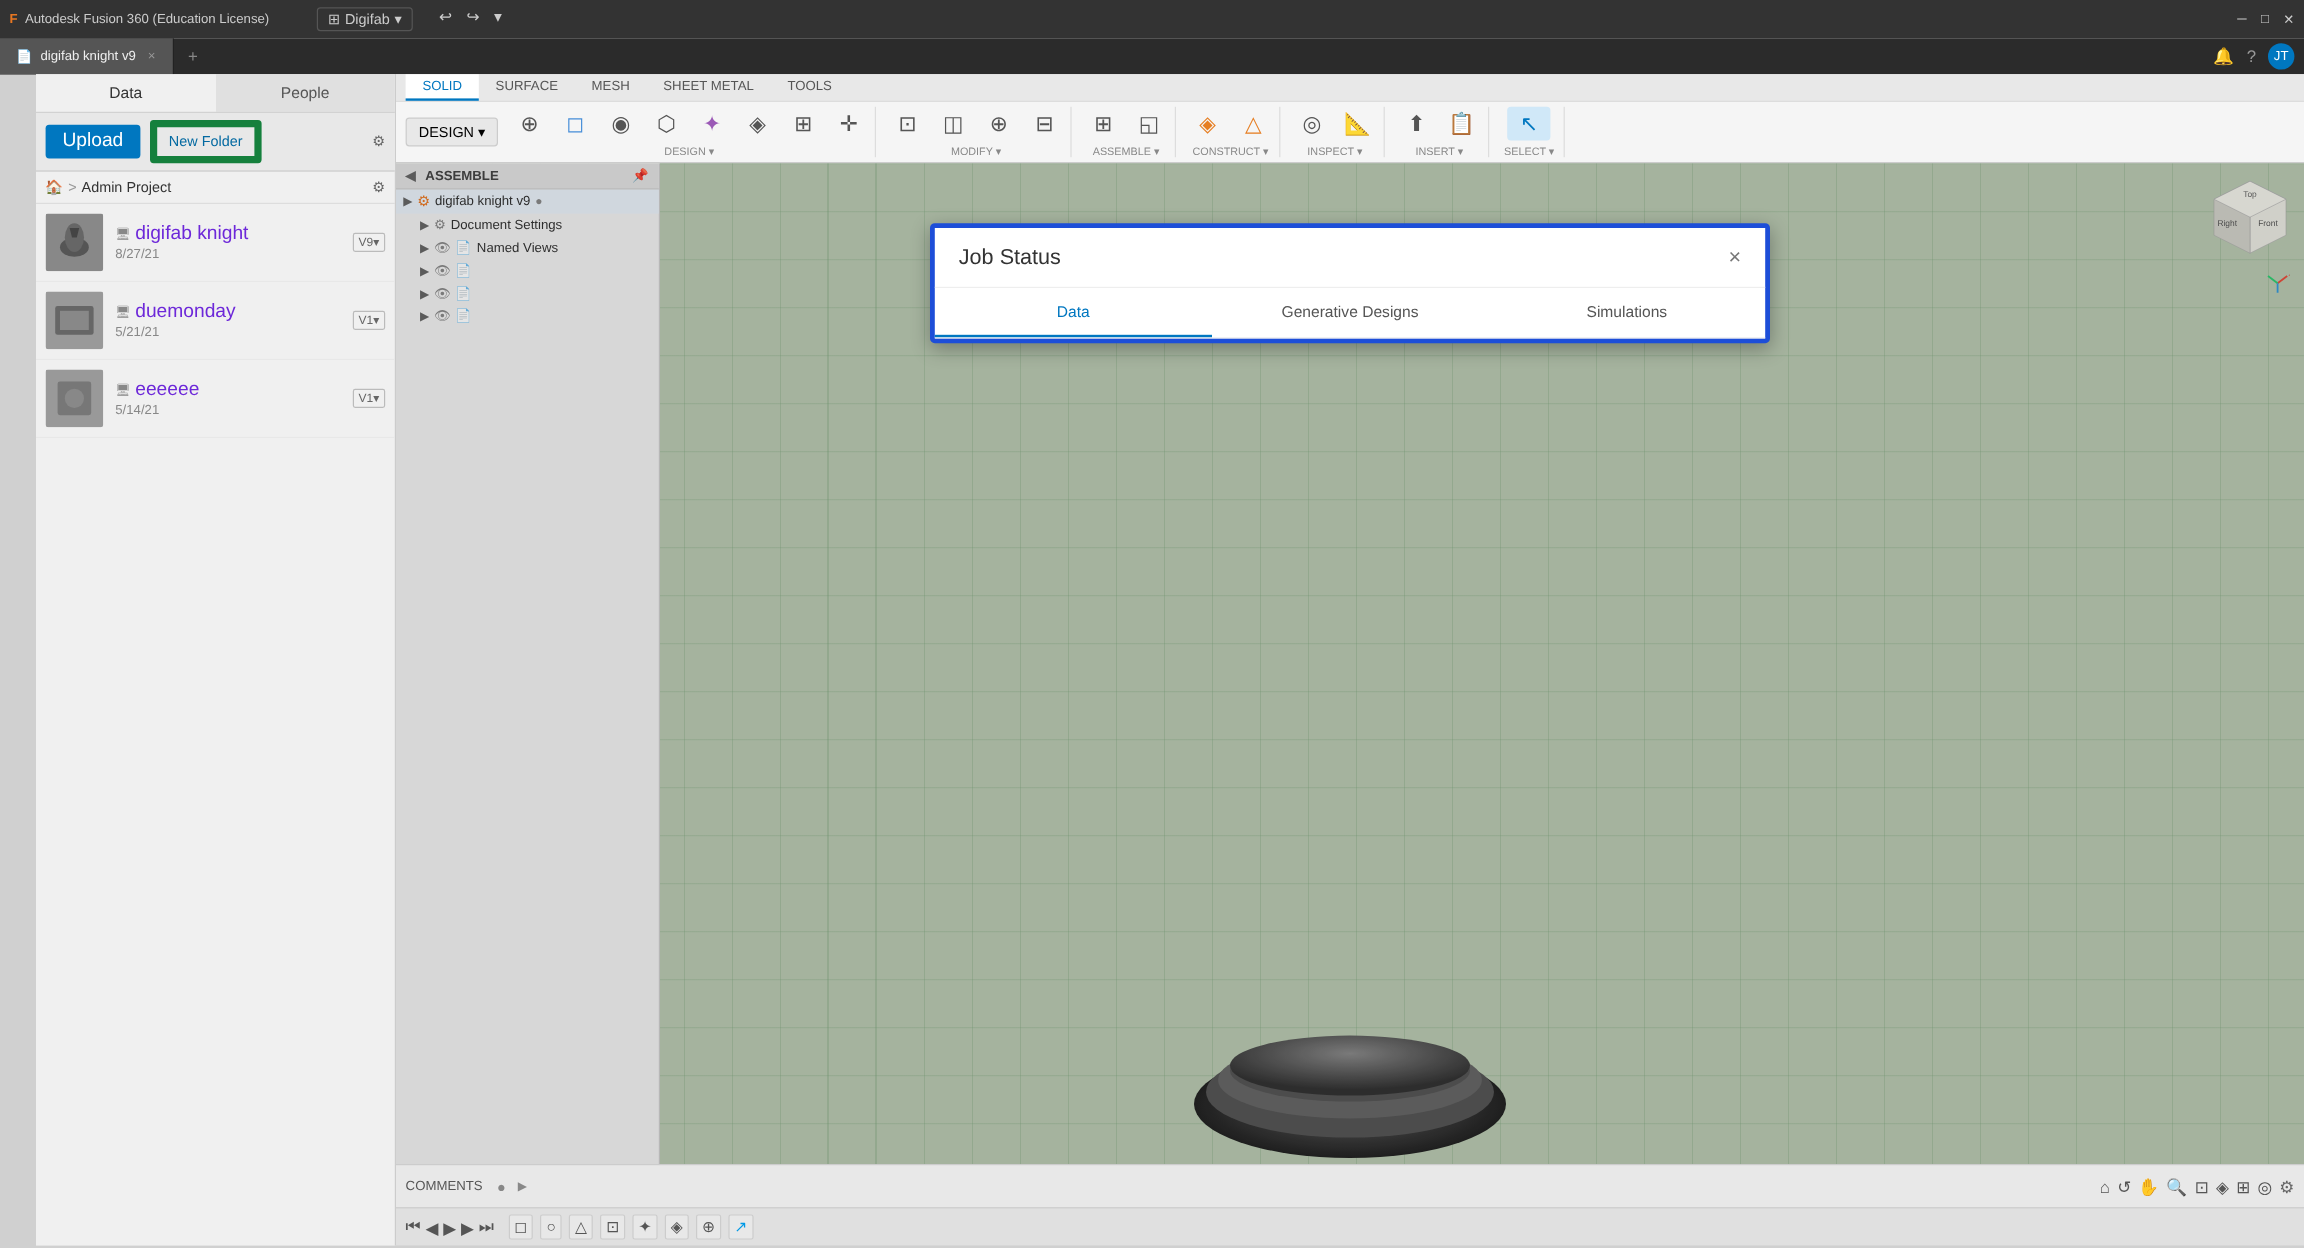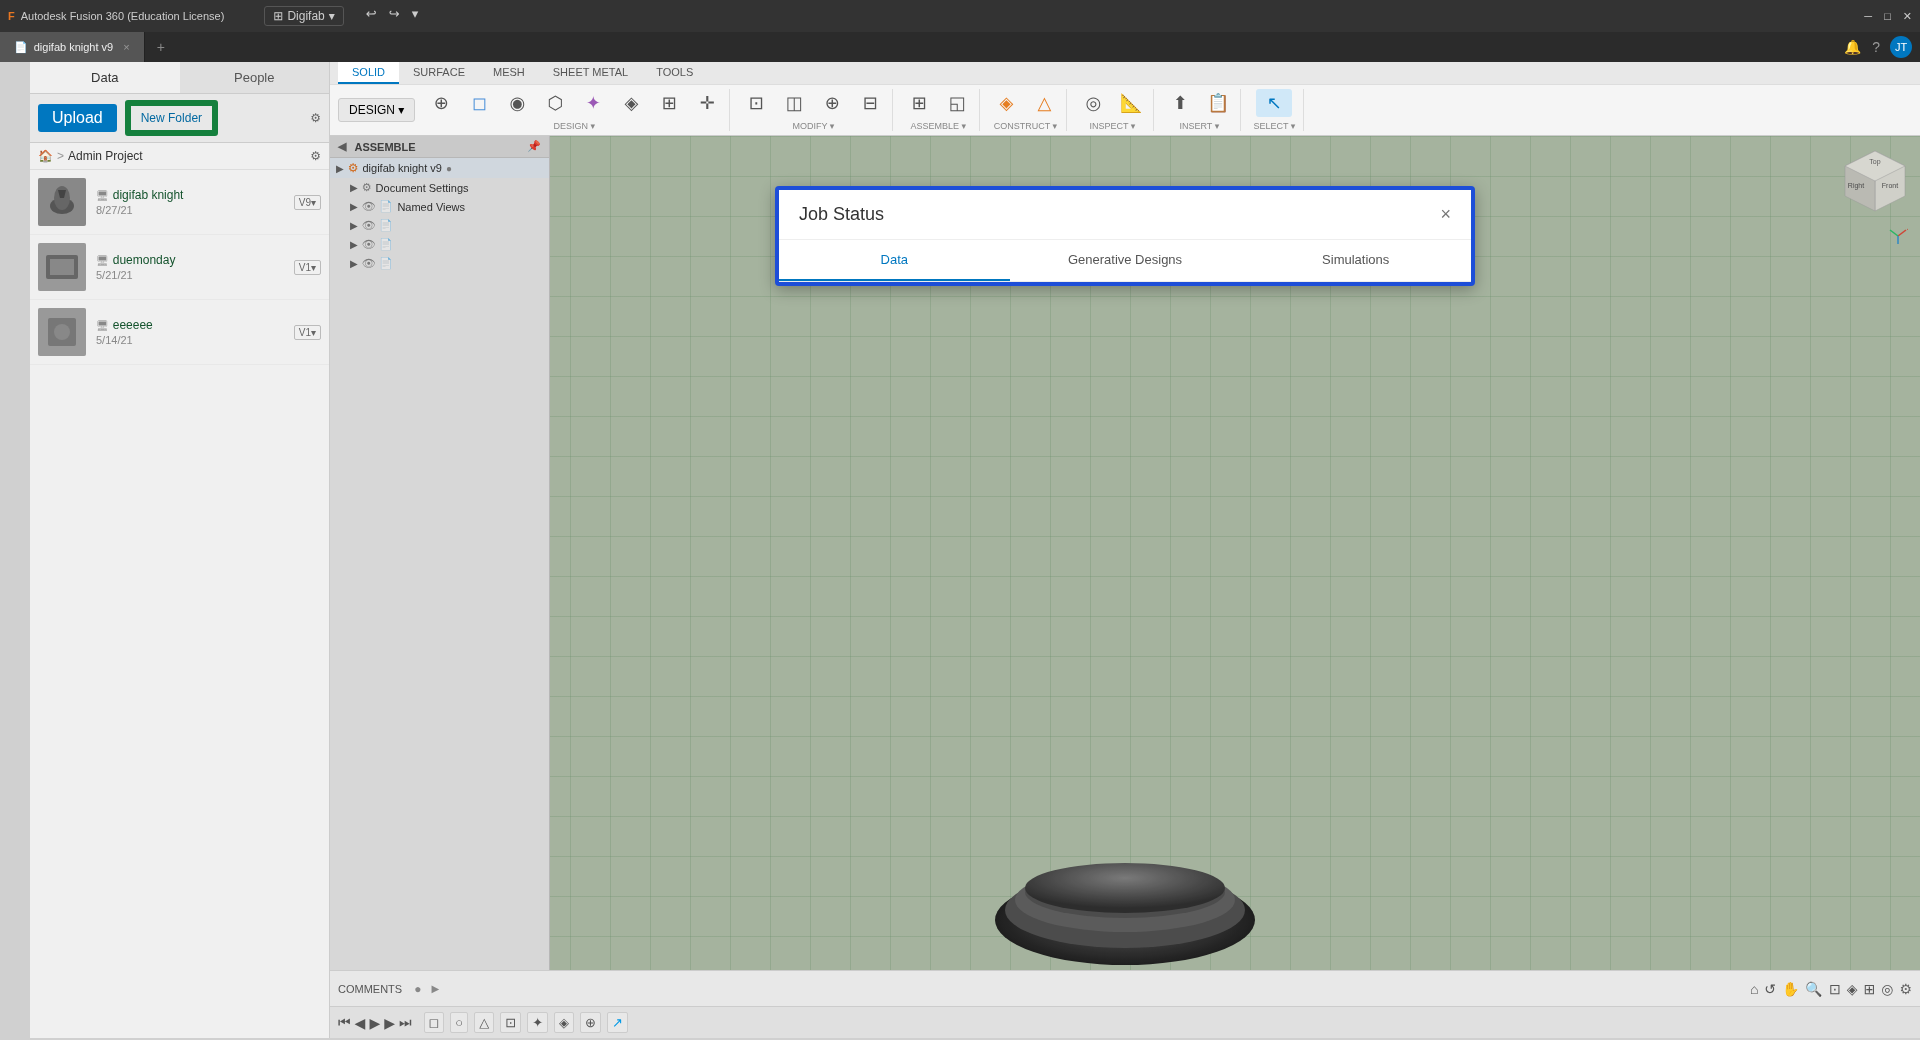--- a/index.html
+++ b/index.html
@@ -120,21 +120,21 @@
       background: #d0d0d0;
       margin-right: 10px;
       flex-shrink: 0;
       display: flex;
       align-items: center;
       justify-content: center;
       border-radius: 2px;
       overflow: hidden;
     }
     .file-info { flex: 1; }
-    .file-name { font-size: 12px; color: #14532d; font-weight: 500; }
+    .file-name { font-size: 16px; color: #6d28d9; font-weight: 500; }
     .file-date { font-size: 11px; color: #888; margin-top: 2px; }
     .file-version {
       font-size: 10px;
       color: #666;
       border: 1px solid #bbb;
       padding: 1px 4px;
       border-radius: 2px;
     }
 
     

